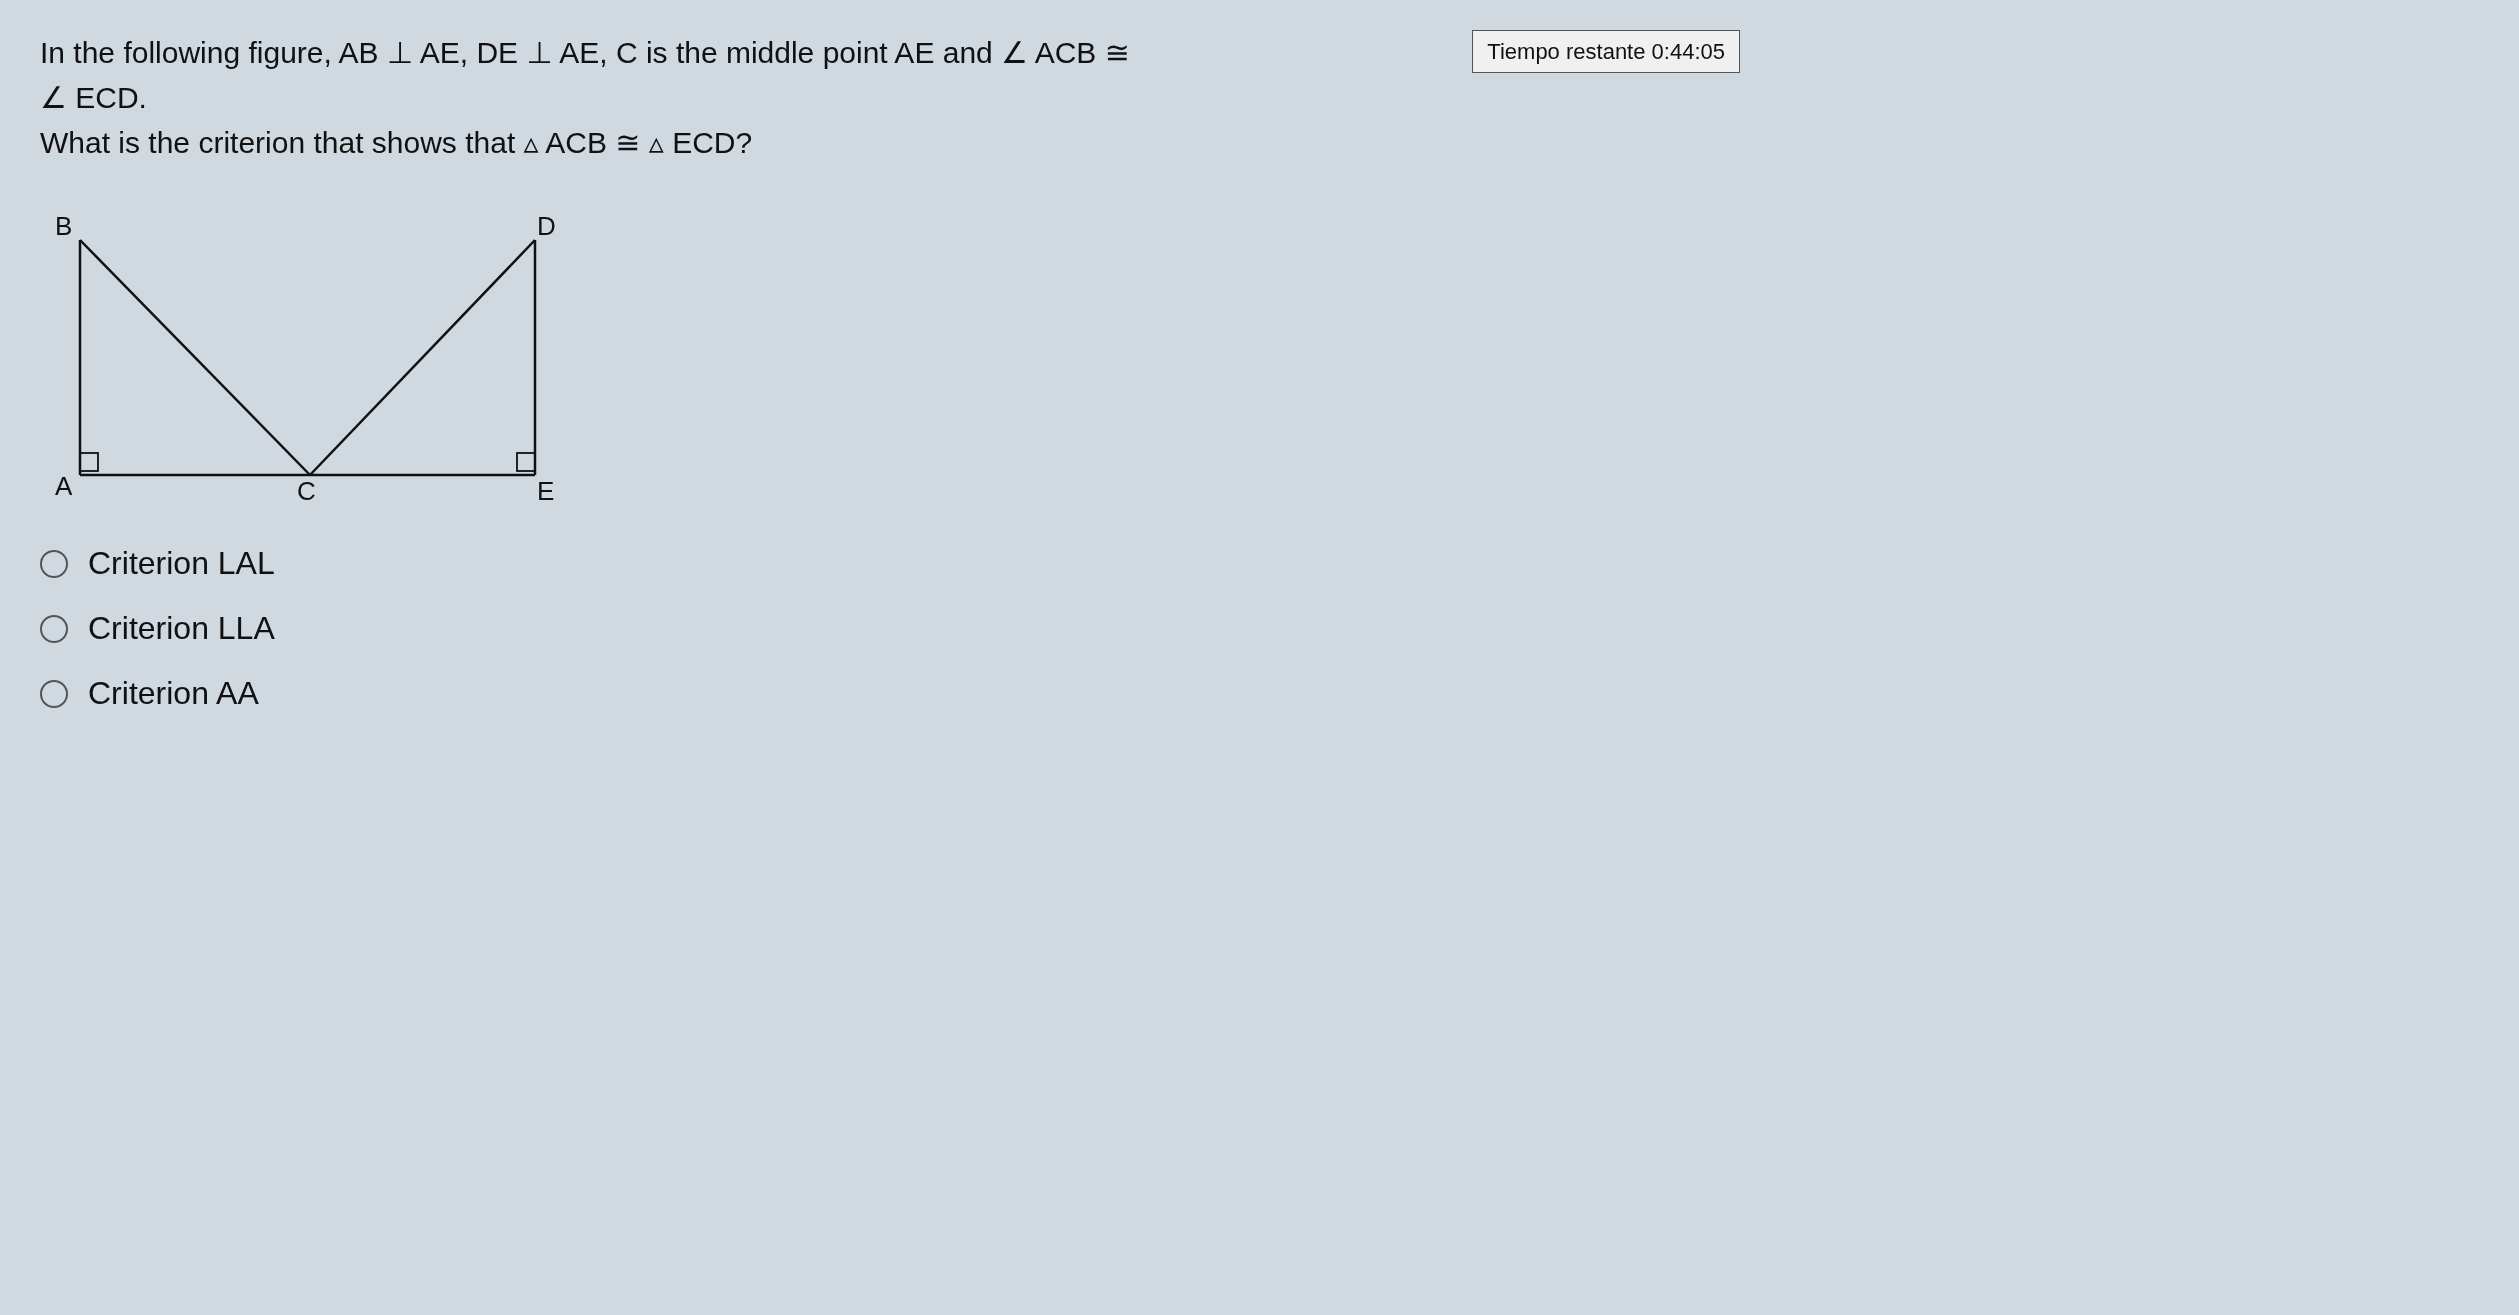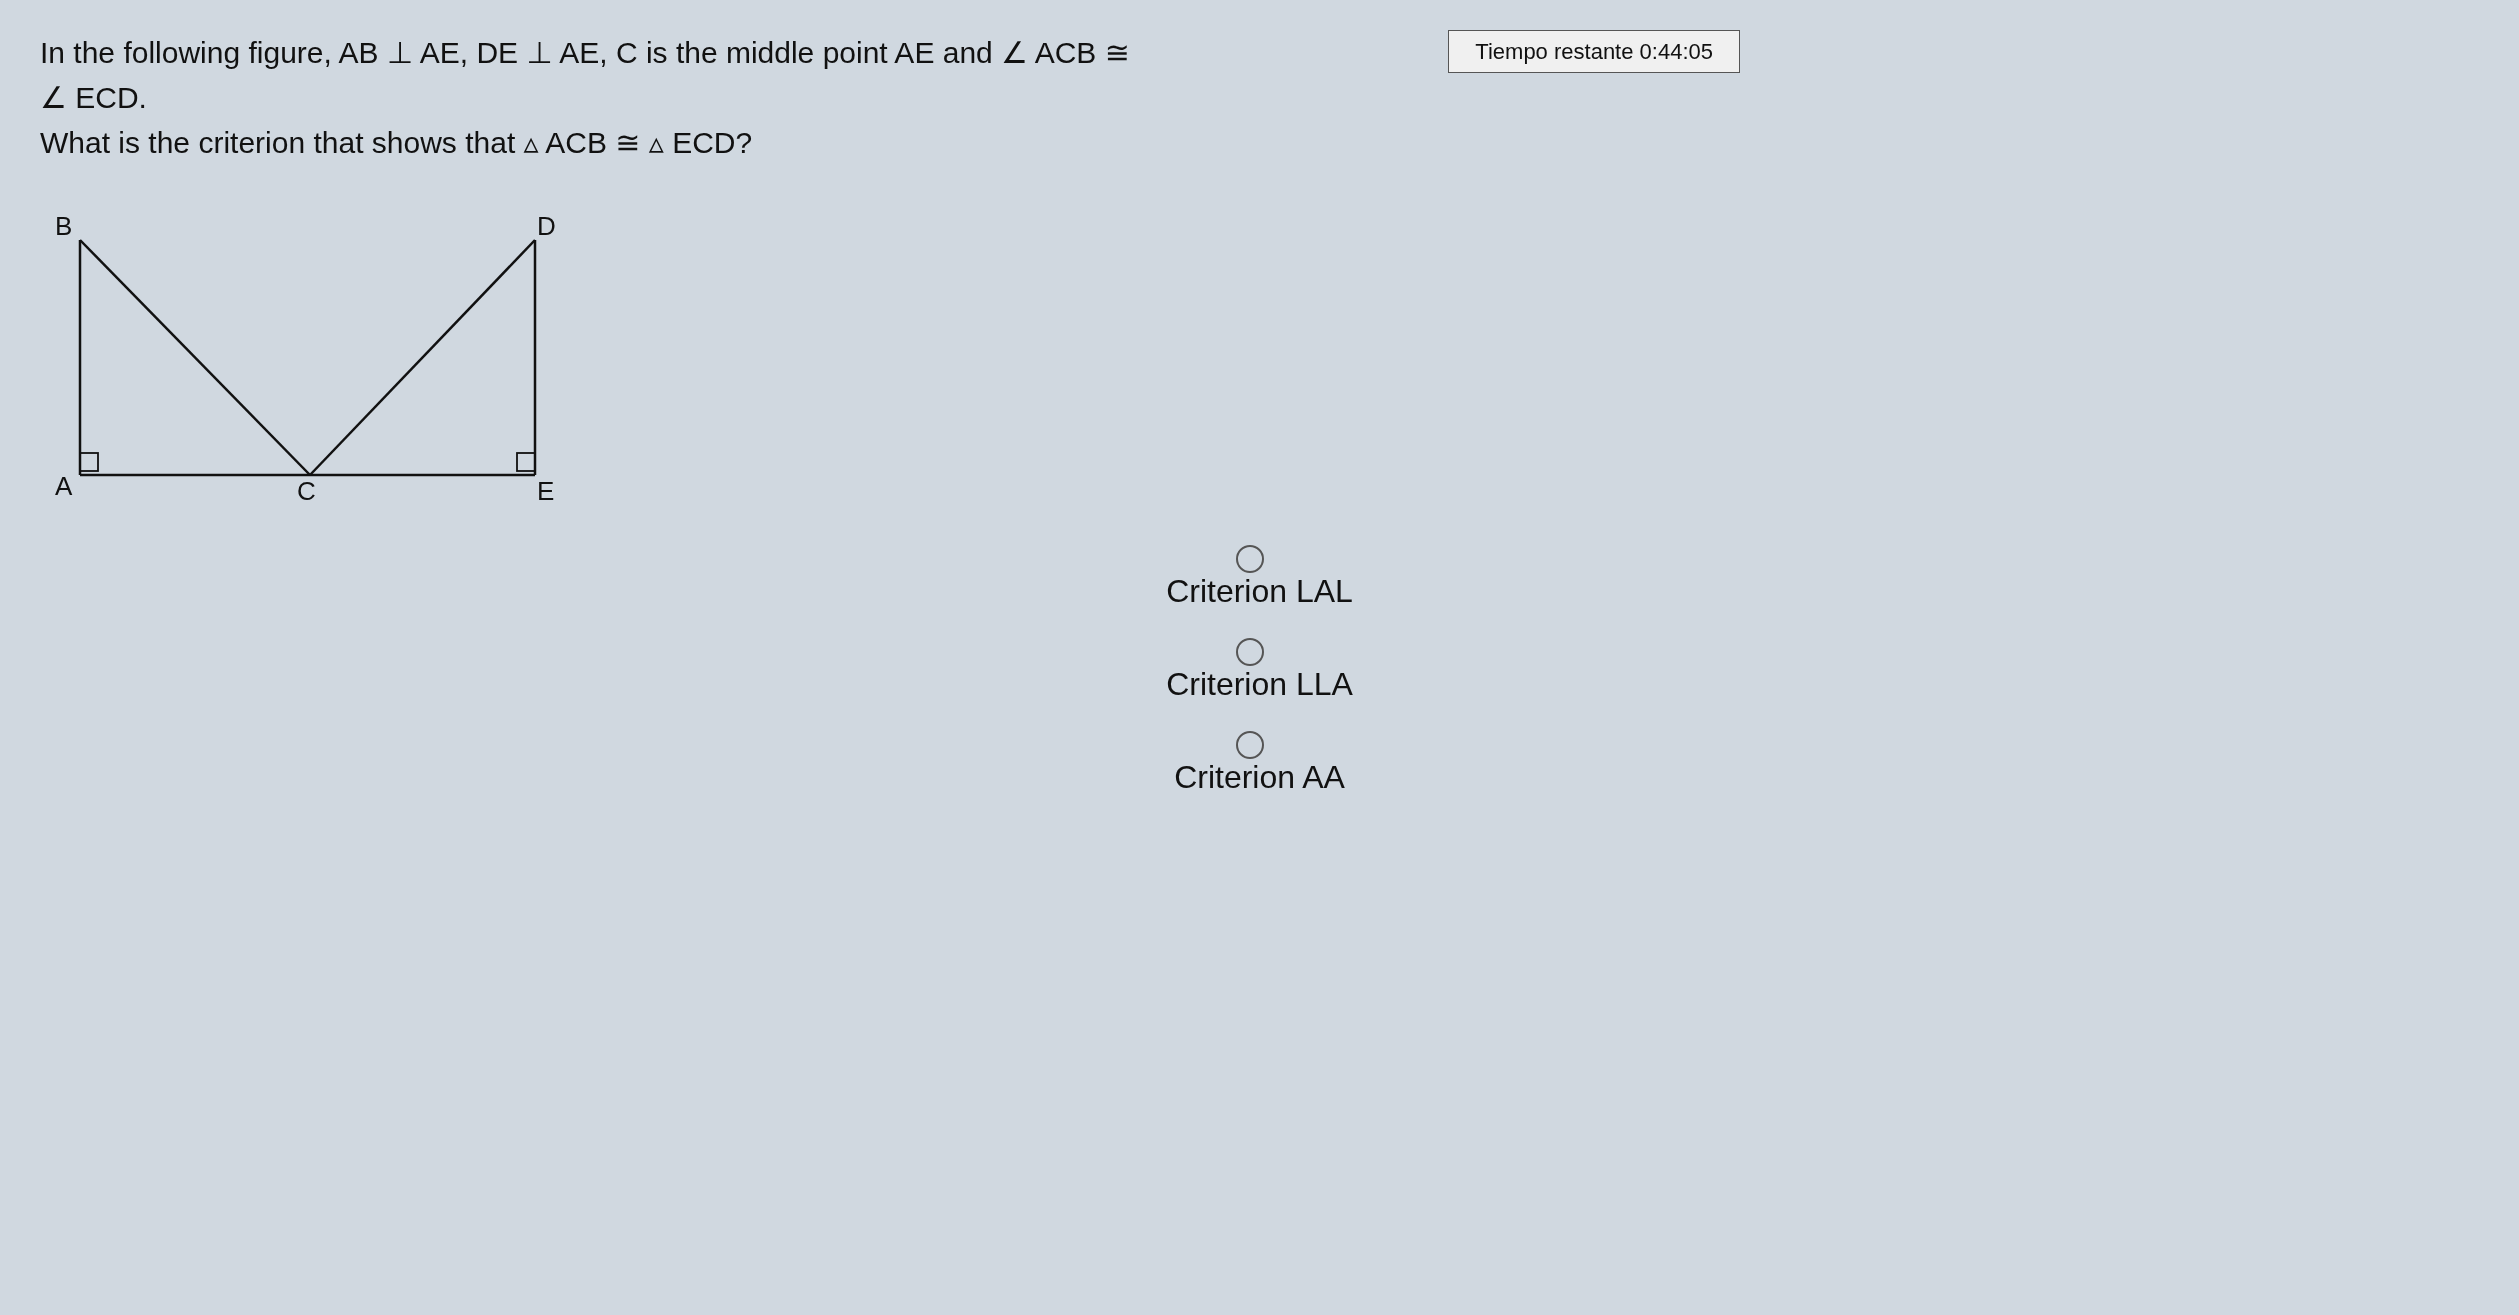--- a/index.html
+++ b/index.html
@@ -20,21 +20,21 @@
     .question-header {
       font-size: 30px;
       line-height: 1.5;
       max-width: 1100px;
       position: relative;
     }
 
     .timer-box {
       display: inline-block;
       border: 1.5px solid #555;
-      padding: 4px 26px;
+      padding: 4px 14px;
       font-size: 22px;
       background: #f0f0f0;
       position: absolute;
       right: -600px;
       top: 0;
       white-space: nowrap;
     }
 
     .figure-container {
       margin: 20px 0 30px 10px;
@@ -52,21 +52,20 @@
       list-style: none;
       margin-top: 10px;
     }
 
     .options-list li {
       display: flex;
       align-items: center;
       margin-bottom: 28px;
       font-size: 32px;
       cursor: pointer;
-      flex-direction: column;
     }
 
     .radio-circle {
       width: 28px;
       height: 28px;
       border-radius: 50%;
       border: 2.5px solid #555;
       margin-right: 20px;
       flex-shrink: 0;
       background: transparent;

